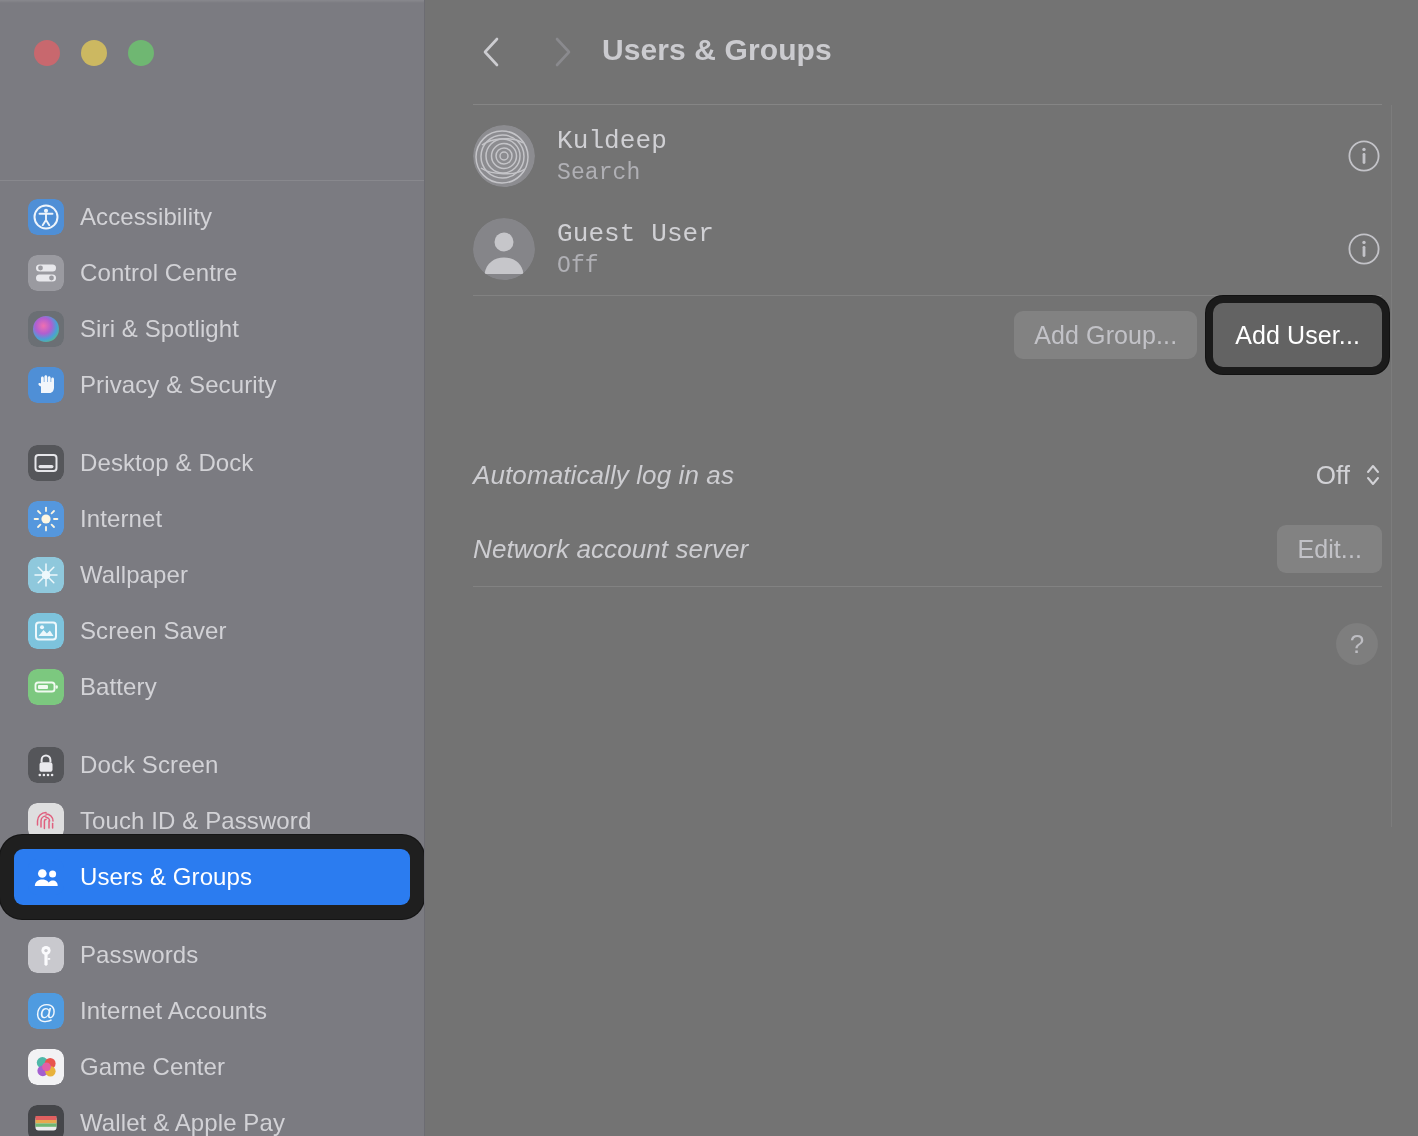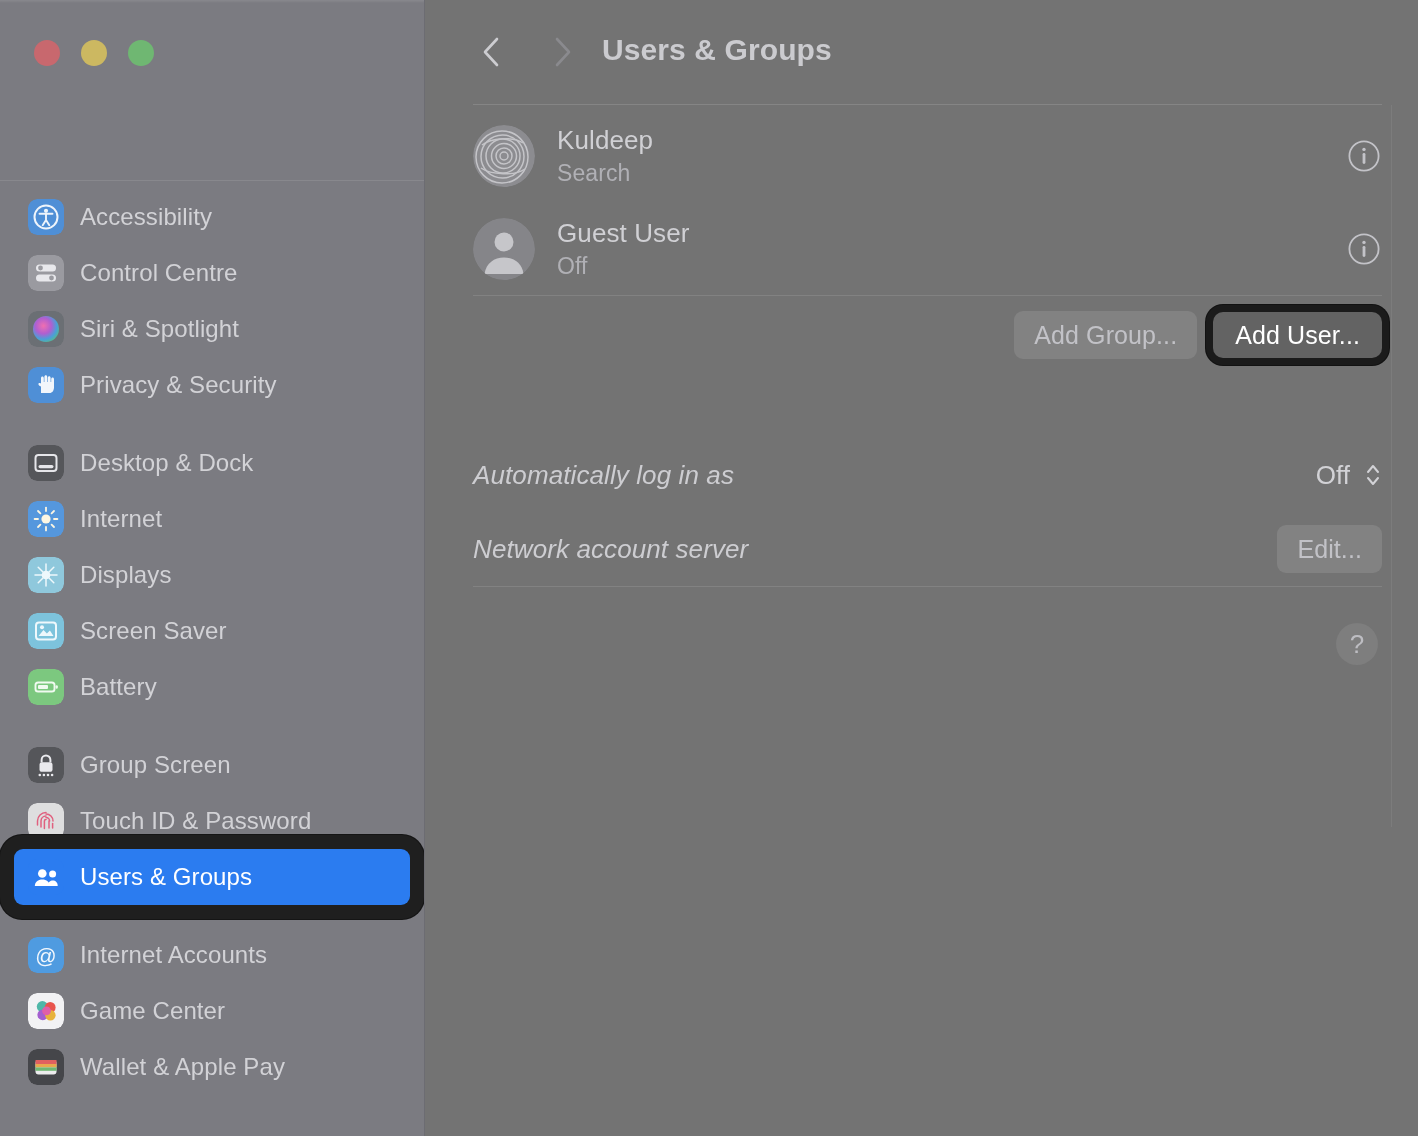--- a/index.html
+++ b/index.html
@@ -128,21 +128,21 @@
     position:absolute; left:48px; top:104px; right:36px; height:1px;
     background:rgba(255,255,255,.13);
   }
 
   #main-scroll {
     position:absolute; left:0; top:105px; right:0; bottom:0;
     overflow:hidden;
   }
 
   
-  #users-list { padding-top:4px; }
+  #users-list { padding-top:4px;font-family:Liberation Mono, monospace; }
   .user-row {
     position:relative;
     margin:0 36px 0 48px;
     height:93px;
     display:flex; align-items:center;
     gap:22px;
   }
   .avatar {
     width:62px; height:62px; flex:0 0 62px;
     border-radius:50%;
@@ -180,21 +180,21 @@
     letter-spacing:.1px;
     white-space:nowrap;
   }
   #add-user-button {
     background:#636363;
     color:#ffffff;
     box-shadow:0 0 0 7px #1b1b1b, 0 0 0 8px #121212;
     z-index:5;
     position:relative;
     border-radius:10px;
-    height:46px;
+    height:64px;
     padding:0 22px;
   }
 
   #login-card {
     margin:64px 36px 0 48px;
     position:relative;
   }
   .setting-row {
     height:74px;
     display:flex; align-items:center; justify-content:space-between;
@@ -334,21 +334,21 @@
               <rect width="36" height="36" rx="9" fill="#8fc8dc"></rect>
               <g stroke="#eef8fc" stroke-width="1.5" stroke-linecap="round">
                 <line x1="18" y1="7" x2="18" y2="29"></line>
                   <line x1="7" y1="18" x2="29" y2="18"></line>
                 <line x1="10.2" y1="10.2" x2="25.8" y2="25.8"></line>
                   <line x1="25.8" y1="10.2" x2="10.2" y2="25.8"></line>
               </g>
               <circle cx="18" cy="18" r="4.3" fill="#eef8fc"></circle>
             </svg>
           </span>
-          <span class="side-label">Displays</span>
+          <span class="side-label">Wallpaper</span>
         </div>
 
         <div class="side-item">
           <span class="app-icon">
             <svg width="36" height="36" viewBox="0 0 36 36">
               <rect width="36" height="36" rx="9" fill="#7dc3dc"></rect>
               <rect x="8" y="9.5" width="20" height="17" rx="3" fill="none" stroke="#eef8fc" stroke-width="2"></rect>
               <path d="M10.5 23l5-6 3.4 3.6 3-3.2 3.6 5.6z" fill="#eef8fc"></path>
               <circle cx="14" cy="14.3" r="2" fill="#eef8fc"></circle>
             </svg>
@@ -377,21 +377,21 @@
               <path d="M13.6 15.5v-2.6a4.4 4.4 0 0 1 8.8 0v2.6" fill="none" stroke="#e9e9ed" stroke-width="2"></path>
               <rect x="11.5" y="15.2" width="13" height="9.6" rx="2.6" fill="#e9e9ed"></rect>
               <g fill="#e9e9ed">
                 <circle cx="11.8" cy="28" r="1.3"></circle>
                   <circle cx="15.9" cy="28" r="1.3"></circle>
                 <circle cx="20" cy="28" r="1.3"></circle>
                   <circle cx="24.1" cy="28" r="1.3"></circle>
               </g>
             </svg>
           </span>
-          <span class="side-label">Group Screen</span>
+          <span class="side-label">Dock Screen</span>
         </div>
 
         <div class="side-item">
           <span class="app-icon">
             <svg width="36" height="36" viewBox="0 0 36 36">
               <rect width="36" height="36" rx="9" fill="#dededf"></rect>
               <g fill="none" stroke="#e0607f" stroke-width="1.5" stroke-linecap="round">
                 <path d="M18 9.5c-4.7 0-8.5 3.8-8.5 8.5v4"></path>
                 <path d="M18 13c-2.8 0-5 2.2-5 5v6"></path>
                 <path d="M18 16.4c-.9 0-1.6.7-1.6 1.6v7.4"></path>
@@ -413,20 +413,32 @@
               <path d="M6.8 27c0-4.1 3.4-6.6 7.5-6.6s7.5 2.5 7.5 6.6z" fill="#ffffff"></path>
               <circle cx="24.6" cy="14.9" r="3.5" fill="#ffffff"></circle>
               <path d="M19.4 27c.7-3.9 2.9-5.6 5.4-5.6 2.7 0 4.9 1.8 4.9 5.6z" fill="#ffffff"></path>
             </svg>
           </span>
           <span class="side-label">Users &amp; Groups</span>
         </div>
       </div>
 
       <div class="side-group">
+        <div class="side-item">
+          <span class="app-icon">
+            <svg width="36" height="36" viewBox="0 0 36 36">
+              <rect width="36" height="36" rx="9" fill="#c9c9ce"></rect>
+              <circle cx="18" cy="13.6" r="4.6" fill="#fbfbfd"></circle>
+              <circle cx="18" cy="13.6" r="1.7" fill="#c9c9ce"></circle>
+              <path d="M16.4 17.6h3.2v9.6l-1.6 2-1.6-2z" fill="#fbfbfd"></path>
+              <rect x="19.6" y="21" width="2.6" height="1.8" fill="#fbfbfd"></rect>
+            </svg>
+          </span>
+          <span class="side-label">Passwords</span>
+        </div>
 
         <div class="side-item">
           <span class="app-icon">
             <svg width="36" height="36" viewBox="0 0 36 36">
               <rect width="36" height="36" rx="9" fill="#4f9be0"></rect>
               <text x="18" y="25.5" font-family="Liberation Sans, sans-serif" font-size="21" fill="#f3f8fd" text-anchor="middle">@</text>
             </svg>
           </span>
           <span class="side-label">Internet Accounts</span>
         </div>

